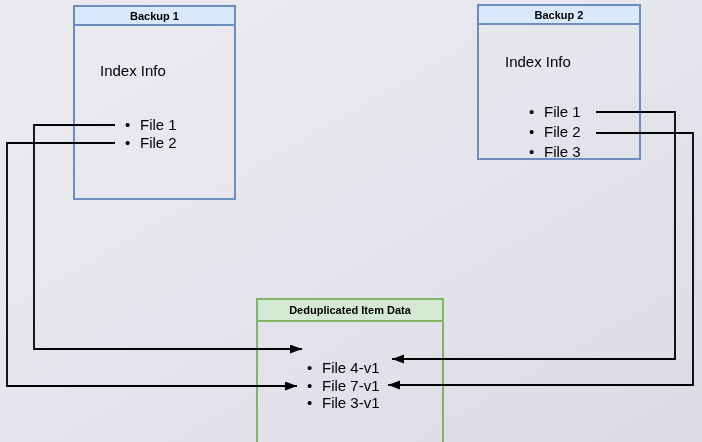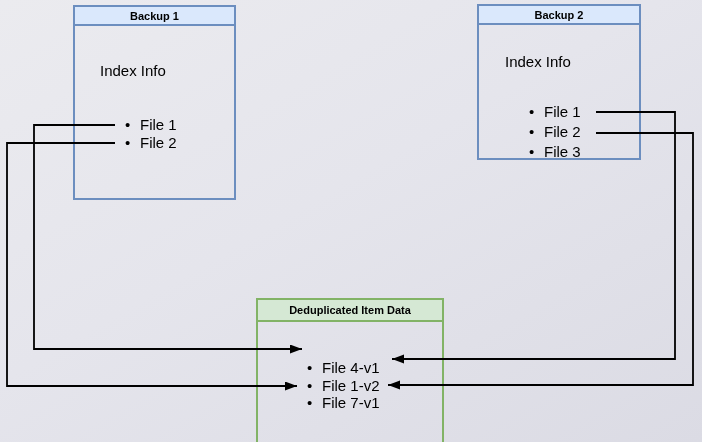--- a/index.html
+++ b/index.html
@@ -121,22 +121,22 @@
         <li>File 3</li>
       </ul>
   </div>
 
   <div class="box green" id="dedup">
     <div class="box-header">
       <span>Deduplicated Item Data</span>
     </div>
     <ul class="file-list">
         <li>File 4-v1</li>
-        <li>File 1-v2</li>
         <li>File 7-v1</li>
+        <li>File 3-v1</li>
       </ul>
   </div>
 
   <svg class="overlay" id="connections" viewBox="0 0 702 442" xmlns="http://www.w3.org/2000/svg">
     <defs>
       <marker id="arrowhead" markerUnits="userSpaceOnUse" markerWidth="14" markerHeight="11" refX="12" refY="4.5" orient="auto">
         <path id="arrowhead-shape" d="M0,0 L12,4.5 L0,9 Z" fill="#000000"></path>
       </marker>
     </defs>
   <path d="M115,125 L34,125 L34,349 L302,349" fill="none" stroke="#000000" stroke-width="1.8" marker-end="url(#arrowhead)"></path>

